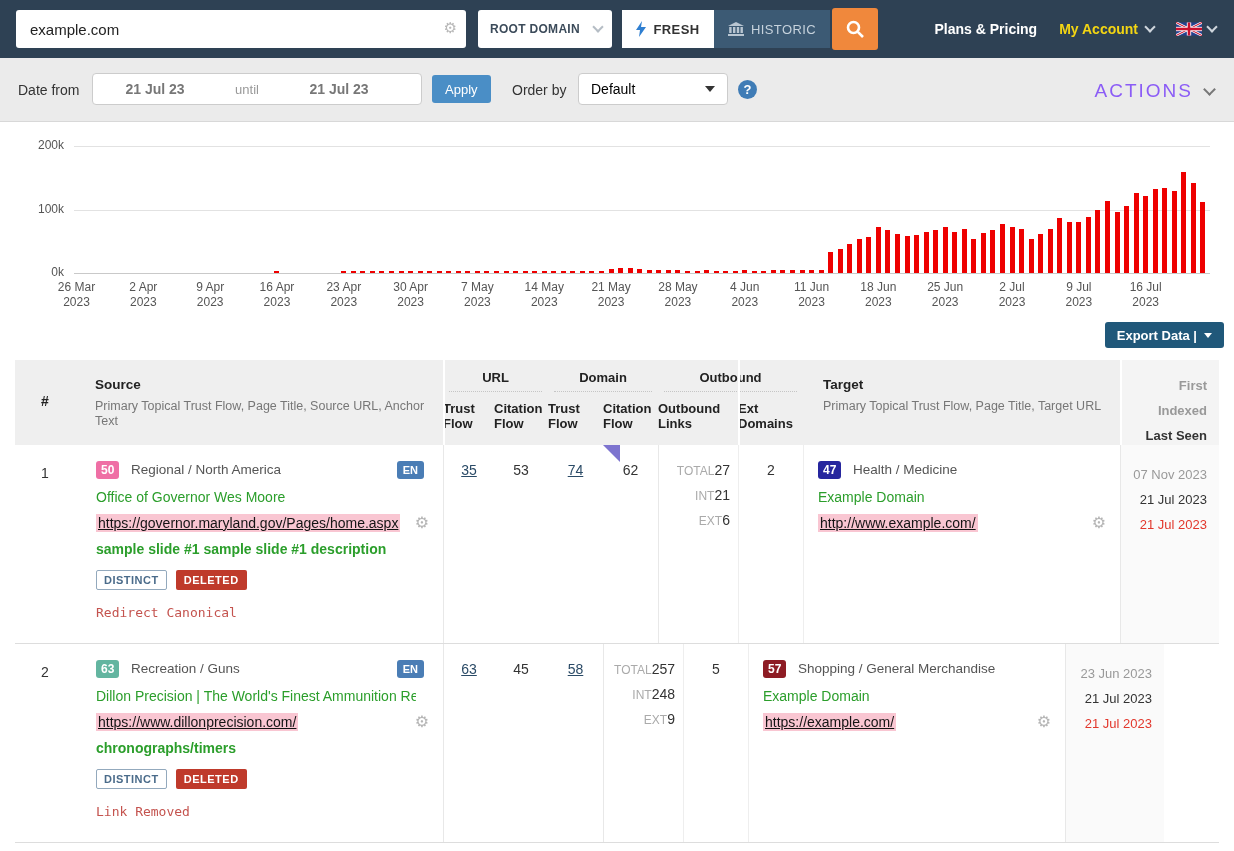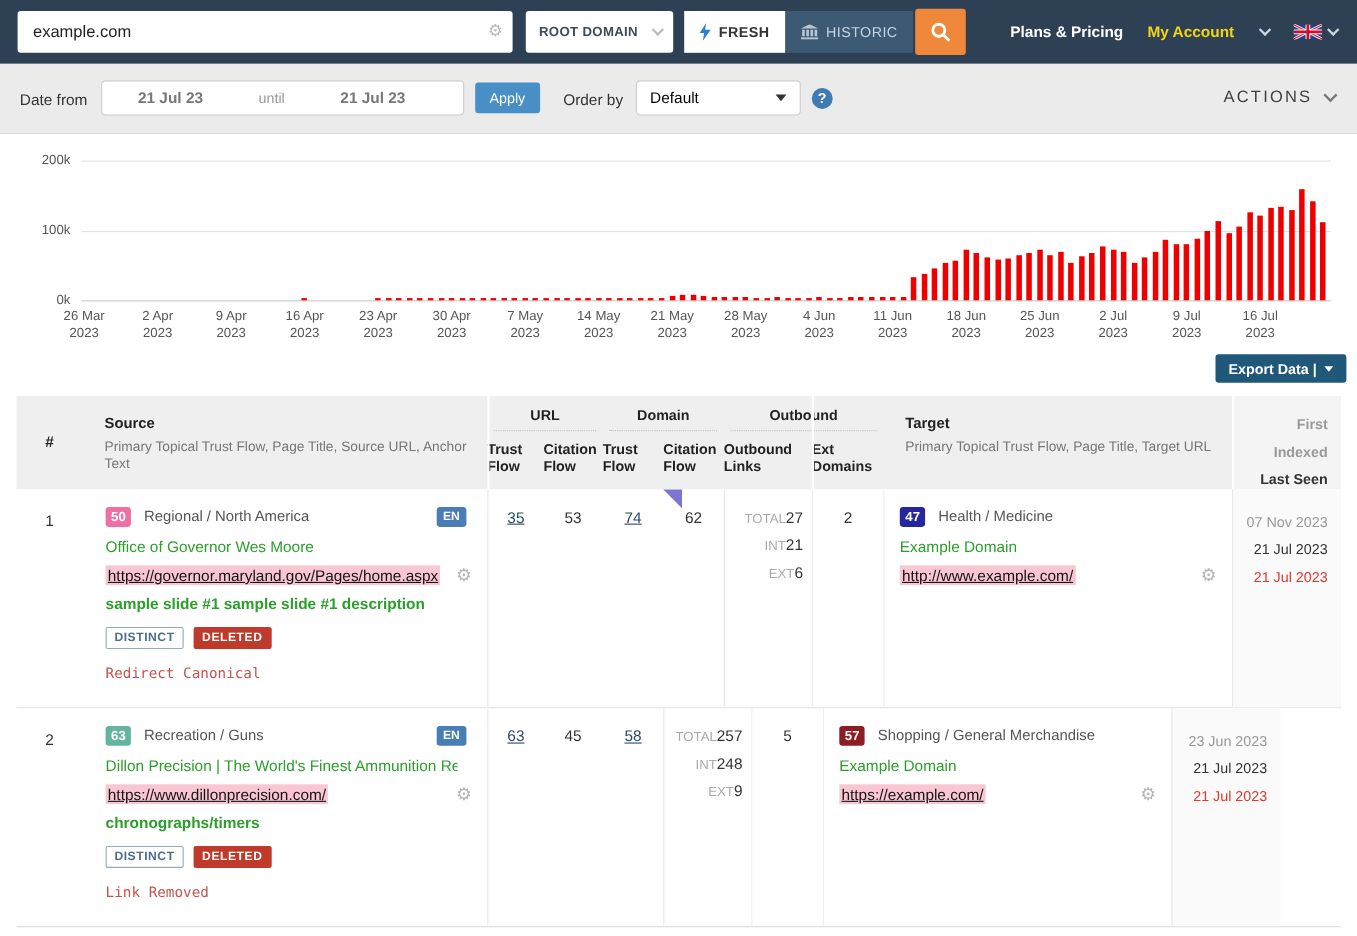--- a/index.html
+++ b/index.html
@@ -12,39 +12,39 @@
   .search-gear { position:absolute; right:9px; top:9px; font-size:15px; color:#b8b8b8; cursor:pointer; }
   .root-domain { position:absolute; left:478px; top:10px; width:134px; height:38px; background:#fff; border-radius:3px; display:flex; align-items:center; padding:0 10px 0 12px; cursor:pointer; }
   .root-domain .lbl { font-size:12px; font-weight:bold; color:#3c4b5a; letter-spacing:.3px; flex:1; }
   .chev { width:8px; height:8px; border-right:2px solid #b5bdc5; border-bottom:2px solid #b5bdc5; transform:rotate(45deg); margin-top:-4px; }
   .mode-group { position:absolute; left:622px; top:10px; height:38px; display:flex; }
   .btn-fresh { background:#fff; color:#333; width:92px; display:flex; align-items:center; justify-content:center; gap:7px; font-size:13px; font-weight:bold; letter-spacing:.4px; cursor:pointer; }
   .btn-historic { background:#3c5a74; color:#c6d2dc; width:116px; display:flex; align-items:center; justify-content:center; gap:7px; font-size:13px; letter-spacing:.4px; cursor:pointer; }
   .btn-search { position:absolute; left:832px; top:8px; width:46px; height:42px; background:#f0883c; border-radius:3px; display:flex; align-items:center; justify-content:center; cursor:pointer; }
   .nav-right { position:absolute; right:18px; top:0; height:58px; display:flex; align-items:center; gap:22px; }
   .plans { color:#fff; font-size:14px; font-weight:bold; cursor:pointer; }
-  .account { color:#f3d513; font-size:14px; font-weight:bold; cursor:pointer; display:flex; align-items:center; gap:24px; }
+  .account { color:#f3d513; font-size:14px; font-weight:bold; cursor:pointer; display:flex; align-items:center; gap:8px; }
   .account .chev { border-color:#cfd6dd; }
   .flag-wrap { display:flex; align-items:center; gap:6px; cursor:pointer; }
   .flag-wrap .chev { border-color:#cfd6dd; }
 
   
   .filterbar { position:relative; width:100%; height:64px; background:#ebebeb; border-bottom:1px solid #d8d8d8; }
   .datefrom-label { position:absolute; left:18px; top:24px; font-size:14px; color:#333; }
   .daterange { position:absolute; left:92px; top:15px; width:330px; height:32px; background:#fff; border:1px solid #ccc; border-radius:4px; display:flex; align-items:center; }
   .daterange input { width:124px; border:0; outline:0; text-align:center; font-size:14px; font-weight:bold; color:#777; background:transparent; font-family:"Liberation Sans",sans-serif; }
   .daterange .until { width:60px; text-align:center; font-size:13px; color:#999; }
   .btn-apply { position:absolute; left:432px; top:17px; height:28px; padding:0 13px; background:#4a8ec6; color:#fff; font-size:13px; border:0; border-radius:3px; cursor:pointer; font-family:"Liberation Sans",sans-serif; }
   .orderby-label { position:absolute; left:512px; top:24px; font-size:14px; color:#333; }
   .orderby { position:absolute; left:578px; top:15px; width:150px; height:32px; background:#fff; border:1px solid #ccc; border-radius:4px; display:flex; align-items:center; padding:0 12px; cursor:pointer; }
   .orderby .lbl { flex:1; font-size:14px; color:#000000; }
   .tri-down { width:0; height:0; border-left:5px solid transparent; border-right:5px solid transparent; border-top:6px solid #333; }
   .help-icon { position:absolute; left:738px; top:22px; width:19px; height:19px; border-radius:50%; background:#3f7cb6; color:#fff; font-size:13px; font-weight:bold; text-align:center; line-height:19px; cursor:pointer; }
   .actions { position:absolute; right:20px; top:22px; display:flex; align-items:center; gap:12px; cursor:pointer; }
-  .actions .lbl { font-size:15px; color:#404040; letter-spacing:2px; }
+  .actions .lbl { font-size:19px; color:#8b5cf6; letter-spacing:2px; }
   .actions .chev { border-color:#777; width:9px; height:9px; }
 
   
   .chart { position:relative; width:100%; height:193px; background:#fff; }
   .gridline { position:absolute; left:74px; right:24px; height:1px; background:#e2e2e2; }
   .gridline.base { background:#c9c9c9; }
   .ylabel { position:absolute; width:58px; text-align:right; font-size:12px; color:#555; }
   .bar { position:absolute; background:#ee0000; width:5px; }
   .xtick { position:absolute; text-align:center; font-size:12px; color:#555; line-height:15px; transform:translateX(-50%); white-space:nowrap; }
 

